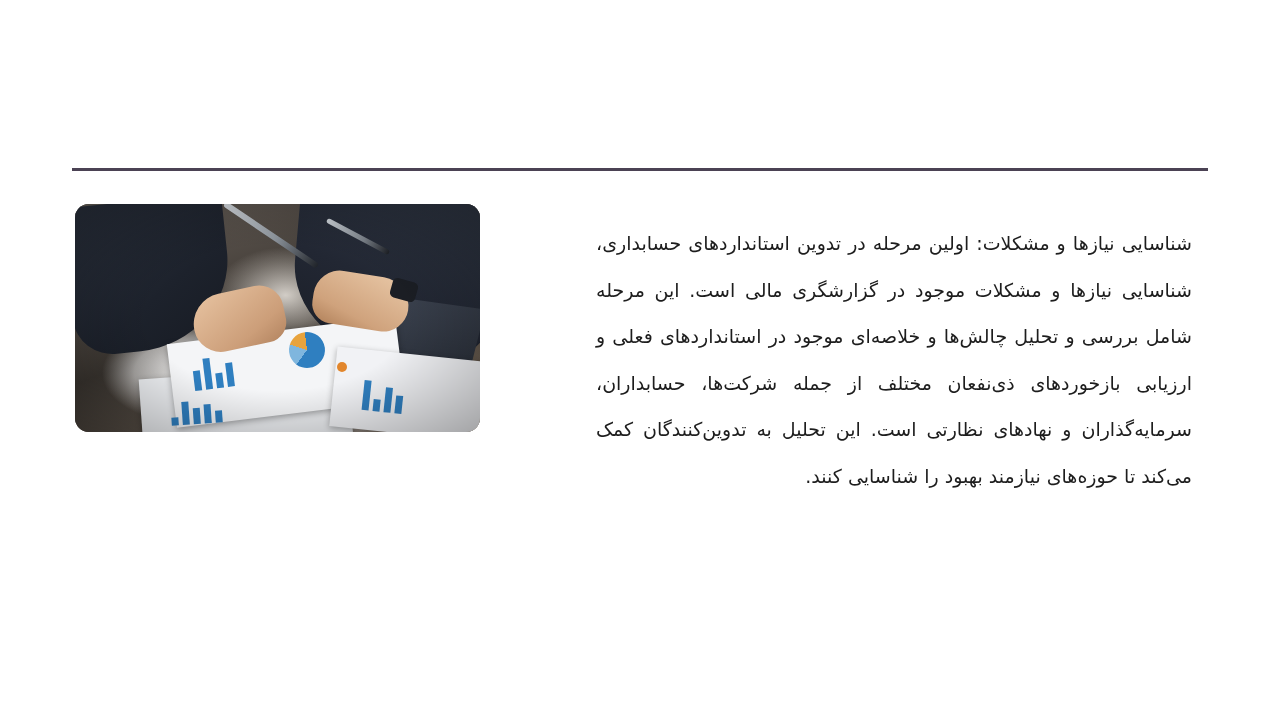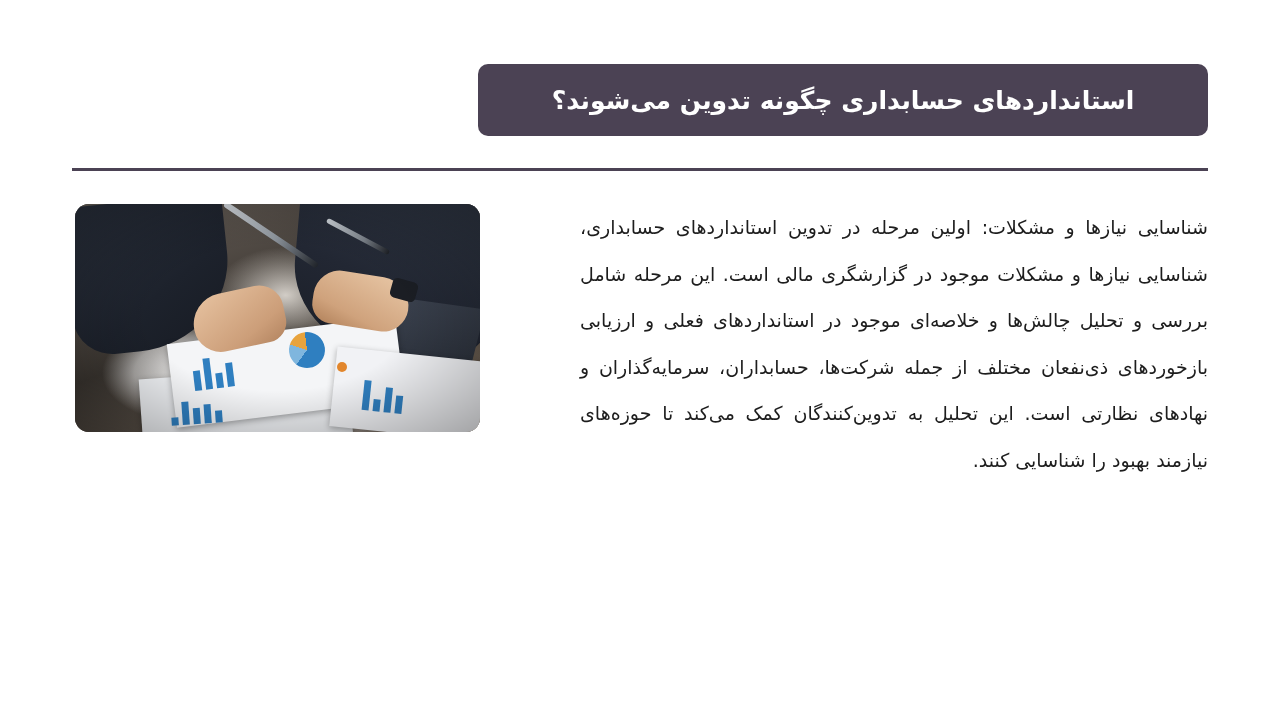--- a/index.html
+++ b/index.html
@@ -212,33 +212,30 @@
     font-size: 19px;
     color: #1d1d1d;
     line-height: 1.9;
     margin: 0 0 28px 0;
     text-align: right;
   }
   .body-par {
     font-size: 19px;
     color: #1d1d1d;
     line-height: 2.45;
-    margin: 0;
+    margin: 16px;
     text-align: justify;
     text-justify: inter-word;
   }
 </style>
 </head>
 <body>
 
 <div class="page">
 
-  <div class="title-banner">
-    <div class="title-text">استانداردهای حسابداری چگونه تدوین می‌شوند؟</div>
-  </div>
 
   <div class="divider"></div>
 
   <div class="image-card">
     <div class="photo">
       <div class="suit-left"></div>
       <div class="suit-right"></div>
       <div class="laptop"></div>
       <div class="paper-b"></div>
       <div class="paper-a"></div>

